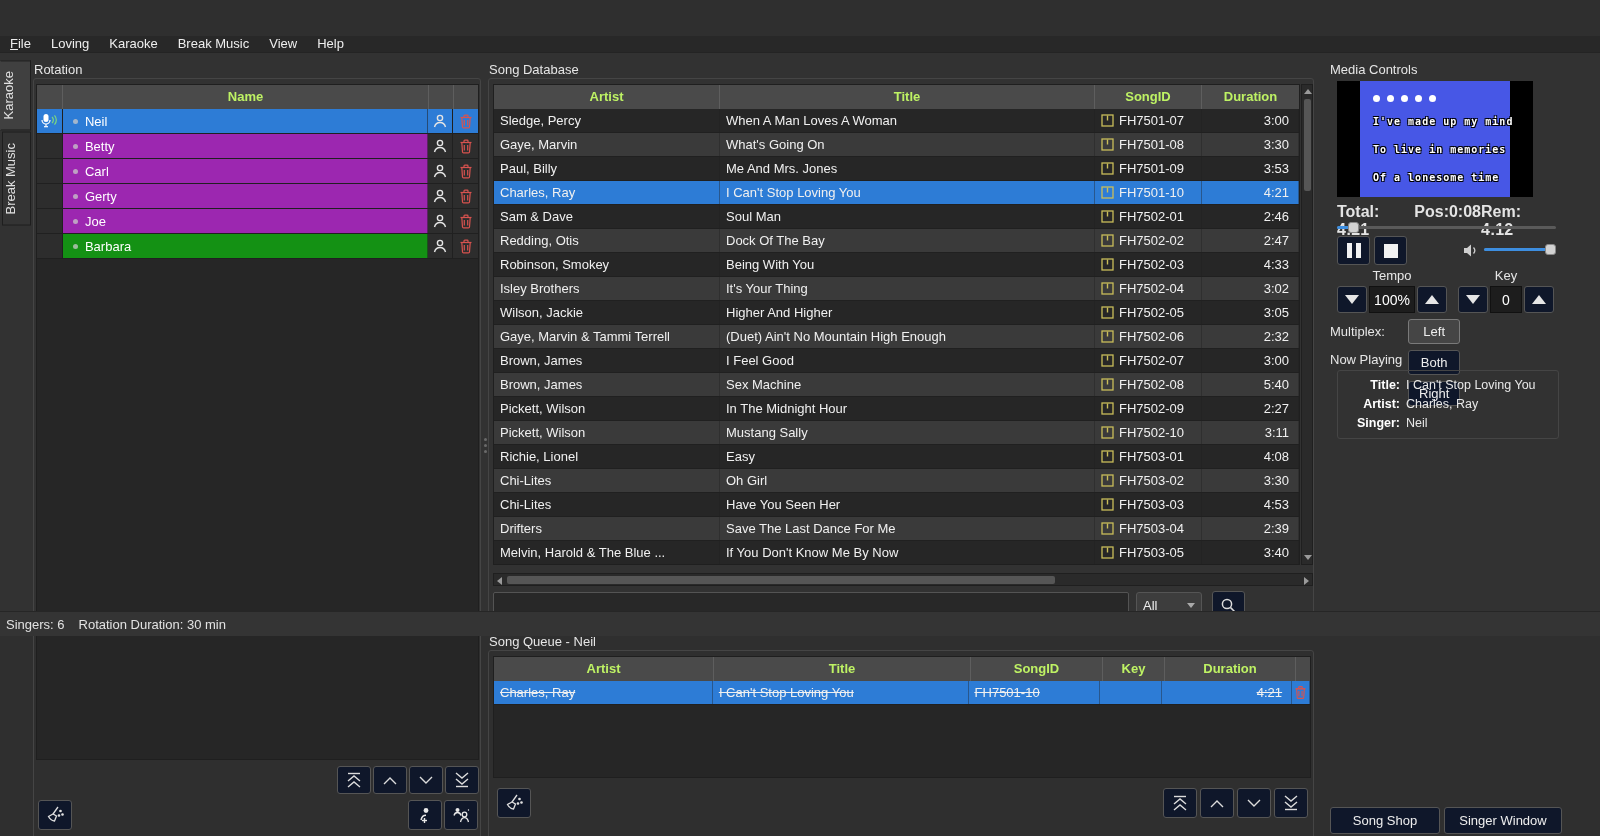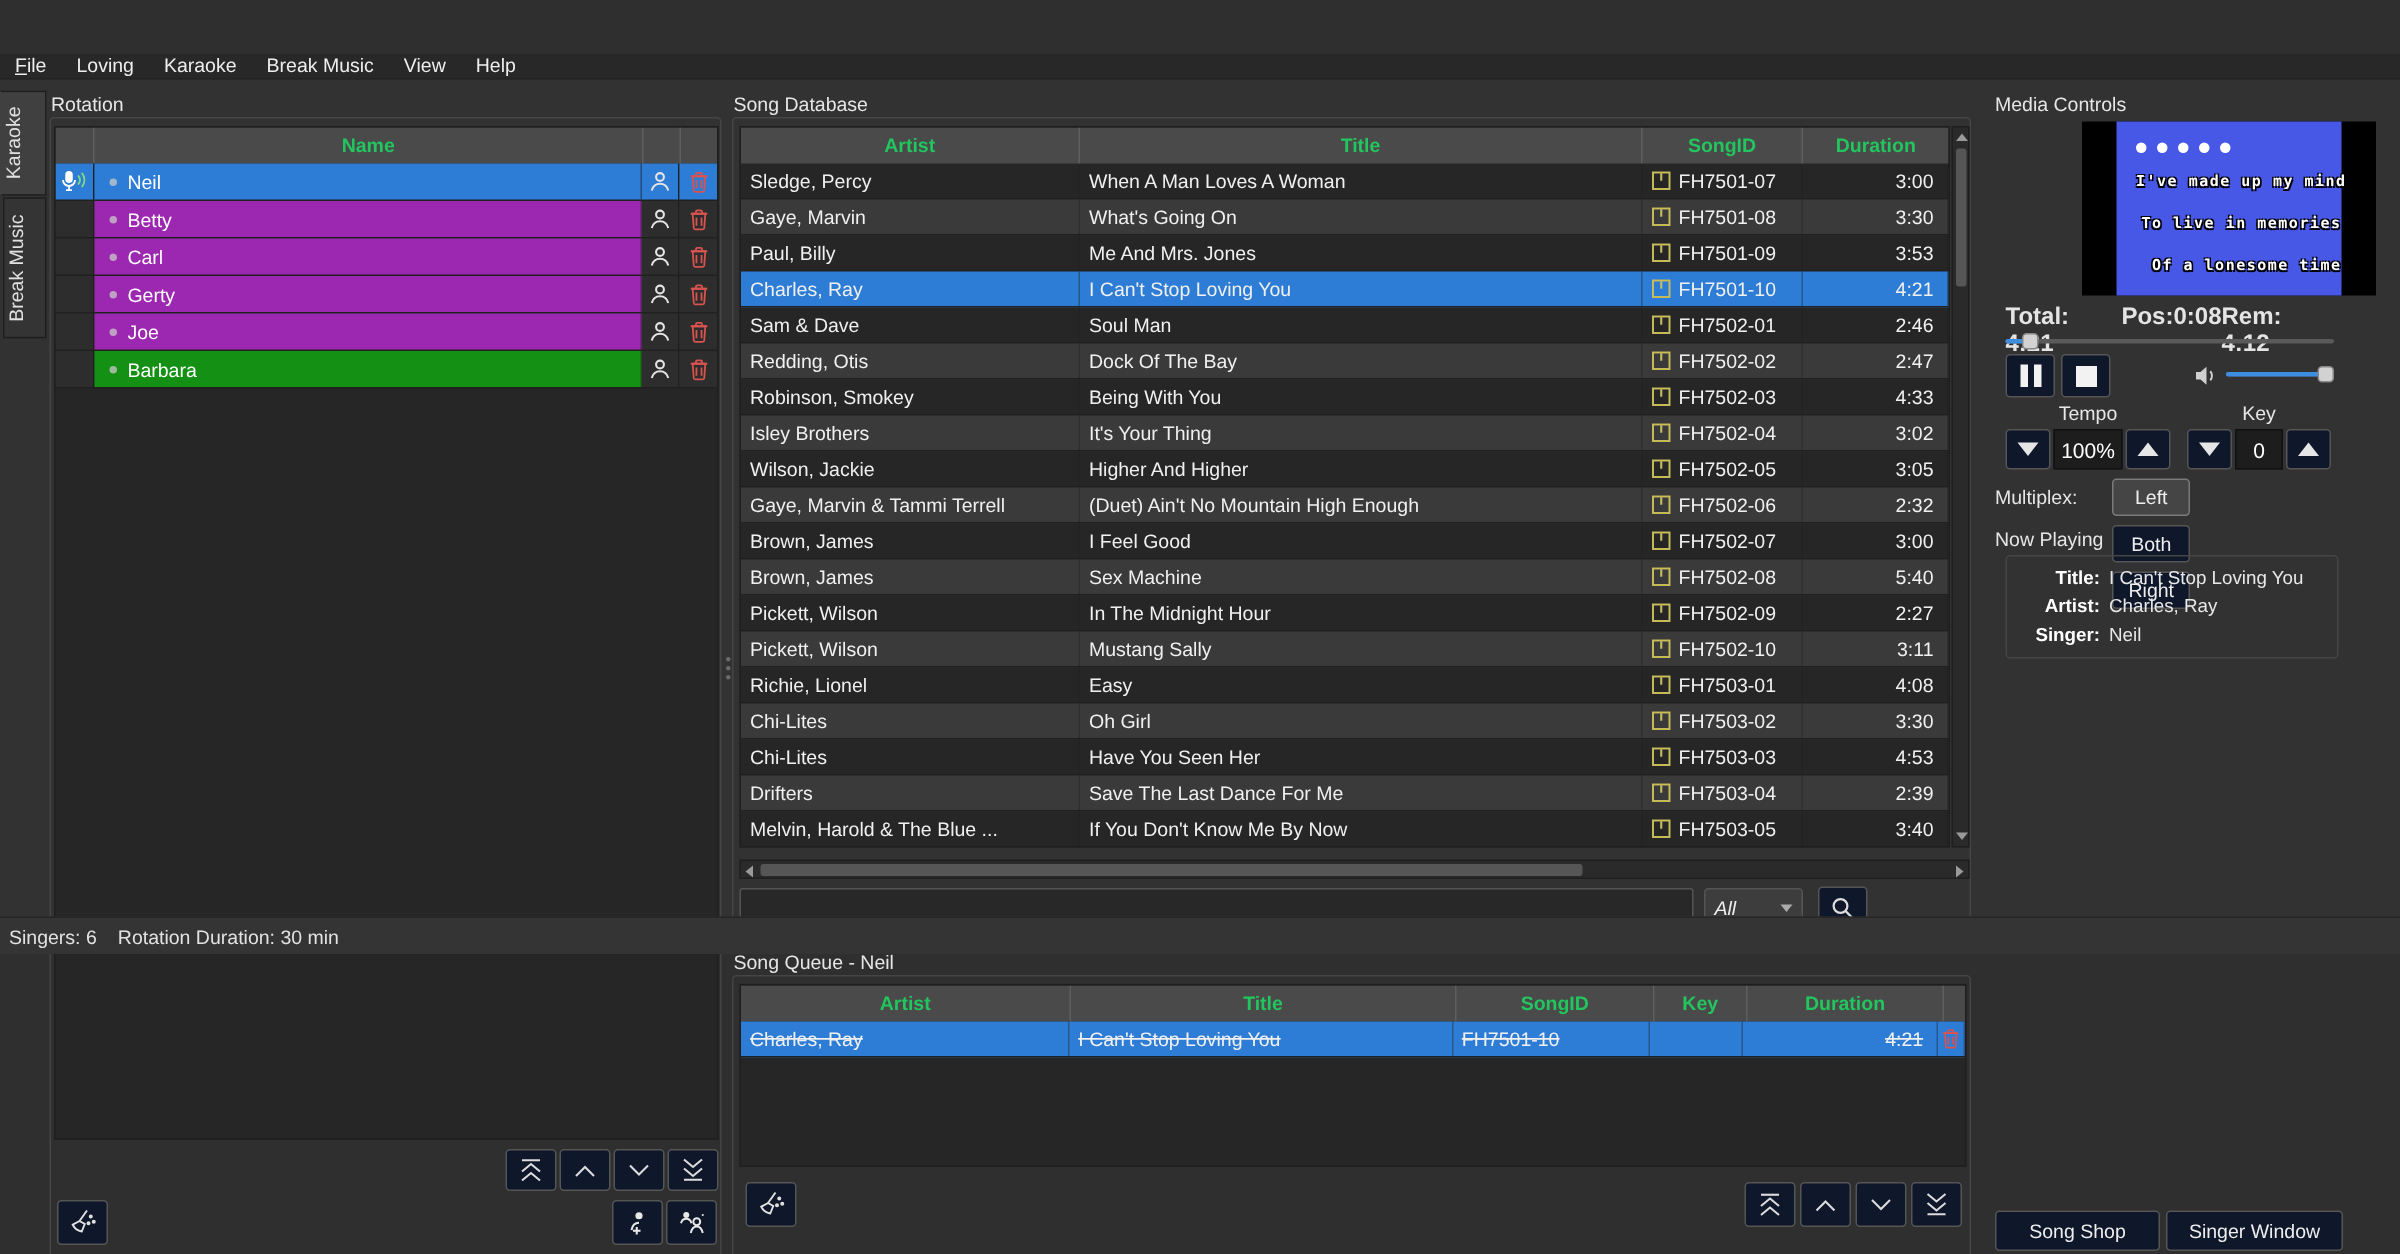--- a/index.html
+++ b/index.html
@@ -21,21 +21,21 @@
   .vtab.active { background:#404040; margin-left:0; width:31px; border-right-color:#404040; }
   .vtab + .vtab { margin-top:2px; }
 
   
   .gb-title { position:absolute; font-size:13px; color:#e6e6e6; }
   .gb-border { position:absolute; border:1px solid #454545; border-radius:3px; }
 
   
   .tbl { position:absolute; background:#262626; border:1px solid #1f1f1f; overflow:hidden; }
   .thead { display:flex; background:#4a4a4a; height:24px; }
-  .th { font-size:13px; font-weight:bold; color:#22c55e; text-align:center; line-height:24px;
+  .th { font-size:13px; font-weight:bold; color:#bef264; text-align:center; line-height:24px;
     border-right:1px solid #5e5e5e; overflow:hidden; white-space:nowrap; }
   .th:last-child { border-right:none; }
   .trow { display:flex; height:24px; border-bottom:1px solid #202020; }
   .trow.alt { background:#3a3a3a; }
   .trow.sel { background:#2d7cd6; }
   .td { font-size:13px; color:#f0f0f0; line-height:23px; padding:0 6px;
     border-right:1px solid #20202066; overflow:hidden; white-space:nowrap; }
   .td.right { text-align:right; padding-right:9px; }
   .td.center { text-align:center; }
   .td .cdg { vertical-align:-2px; margin-right:5px; }
@@ -531,21 +531,21 @@
     <div class="sb-arrow" style="left:2px; bottom:4px; border-left:4px solid transparent; border-right:4px solid transparent; border-top:5px solid #9a9a9a;"></div>
   </div>
 
   <div class="sb" style="left:493px; top:537px; width:820px; height:13px;">
     <div class="sb-arrow" style="left:3px; top:3px; border-top:4px solid transparent; border-bottom:4px solid transparent; border-right:5px solid #9a9a9a;"></div>
     <div class="sb-thumb" style="left:13px; top:2px; width:548px; height:8px;"></div>
     <div class="sb-arrow" style="right:3px; top:3px; border-top:4px solid transparent; border-bottom:4px solid transparent; border-left:5px solid #9a9a9a;"></div>
   </div>
 
   <input class="search-input" style="left: 493px; top: 556px; width: 636px; height: 26px;" value="">
-  <div class="combo" style="left:1136px; top:556px; width:66px; height:26px;font-style:italic;">
+  <div class="combo" style="left:1136px; top:556px; width:66px; height:26px;">
     <span>All</span>
     <span class="arrow"></span>
   </div>
   <div class="btn" style="position:absolute; left:1212px; top:555px; width:33px; height:28px;">
     <svg width="17" height="17" viewBox="0 0 17 17" fill="none" stroke="#dcdcdc" stroke-width="1.5">
         <circle cx="7" cy="7" r="4.6"></circle>
         <line x1="10.6" y1="10.6" x2="15" y2="15"></line>
       </svg>
   </div>
 
@@ -620,21 +620,21 @@
       <svg width="20" height="18" viewBox="0 0 20 18" fill="none" stroke="#dcdcdc" stroke-width="1.4">
           <polyline points="4,2 10,7 16,2"></polyline>
           <polyline points="4,8 10,13 16,8"></polyline>
           <line x1="4" y1="15.5" x2="16" y2="15.5"></line>
         </svg>
     </div>
   </div>
 
   <div class="gb-title" style="left:1330px; top:26px;">Media Controls</div>
 
-  <div class="video" style="left:1388px; top:45px; width:196px; height:116px;text-align:right;">
+  <div class="video" style="left:1337px; top:45px; width:196px; height:116px;">
     <div class="video-blue" id="video-blue" style="background: rgb(71, 87, 230);">
       <div class="lyric-dots" id="lyric-dots">
           <span></span>
           <span></span>
           <span></span>
           <span></span>
           <span></span>
         </div>
       <div id="lyric-lines">
           <div class="lyric-line">I've made up my mind</div>

